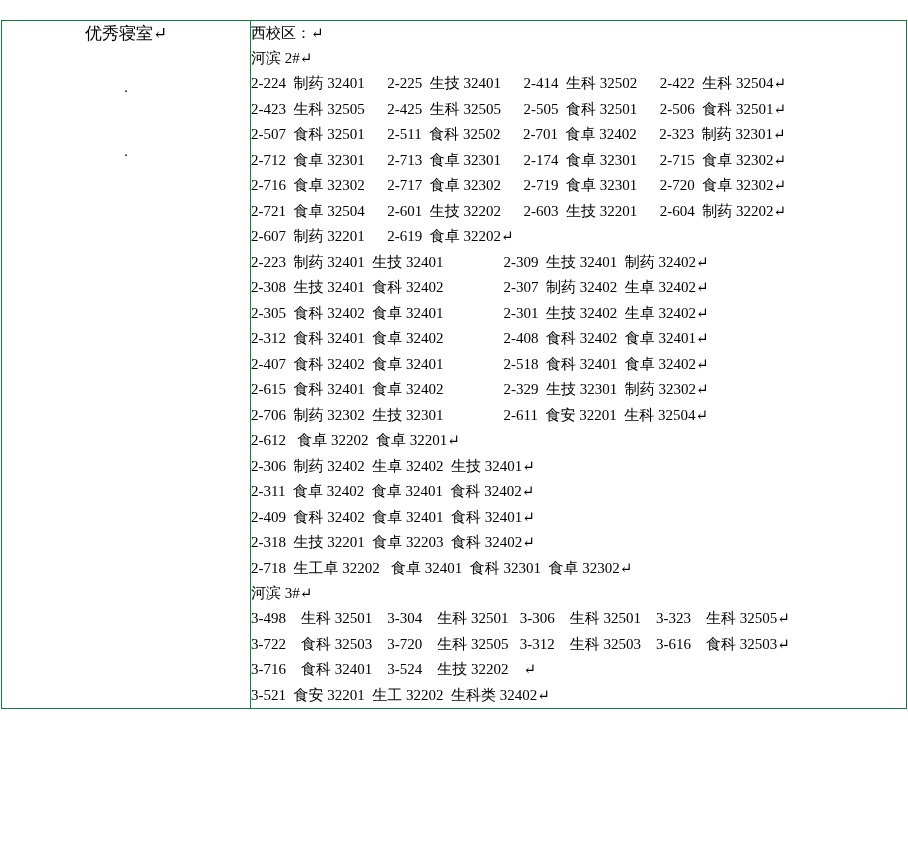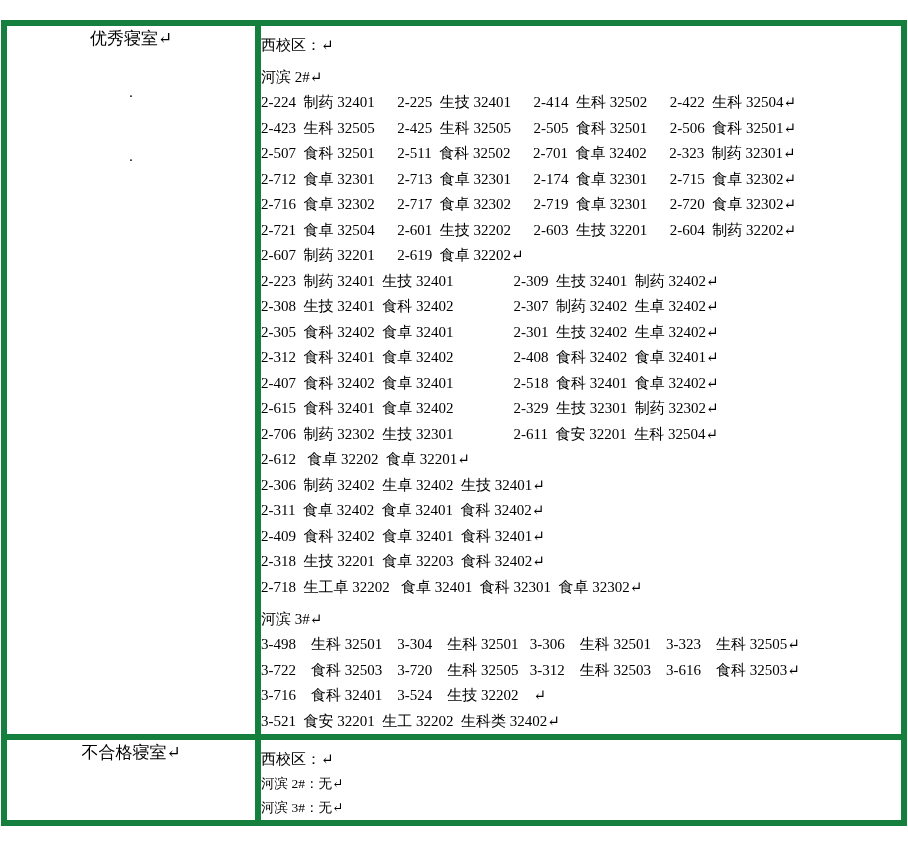--- a/index.html
+++ b/index.html
@@ -30,21 +30,21 @@
     line-height: 28px;
     white-space: nowrap;
   }
   table.main {
     border-collapse: collapse;
     margin: 20px auto 0 auto;
     width: 906px;
     table-layout: fixed;
   }
   table.main td {
-    border: 6px solid #15803d;
+    border: 1px solid #15803d;
     vertical-align: top;
     padding: 0;
   }
   td.label-cell {
     width: 248px;
     text-align: center;
     font-size: 17px;
     padding-top: 12px;
   }
   td.content-cell {
@@ -61,21 +61,20 @@
     display: block;
     margin-top: 24px;
     font-size: 15px;
     line-height: 40px;
     color: #000;
   }
   .sec-head {
     font-size: 15px;
     line-height: 25px;
     white-space: nowrap;
-    margin-top: 7px;
   }
   .row-line {
     font-size: 15px;
     line-height: 25.5px;
     white-space: pre;
   }
   .small-line {
     font-size: 13.5px;
     line-height: 24px;
     white-space: pre;
@@ -129,26 +128,16 @@
           <div class="row-line">2-718  生工卓 32202   食卓 32401  食科 32301  食卓 32302↵</div>
 
           <div class="sec-head">河滨 3#↵</div>
           <div class="row-line">3-498    生科 32501    3-304    生科 32501   3-306    生科 32501    3-323    生科 32505↵</div>
           <div class="row-line">3-722    食科 32503    3-720    生科 32505   3-312    生科 32503    3-616    食科 32503↵</div>
           <div class="row-line">3-716    食科 32401    3-524    生技 32202    ↵</div>
           <div class="row-line">3-521  食安 32201  生工 32202  生科类 32402↵</div>
         </td>
       </tr>
 
-      <tr>
-        <td class="bad-label">
-          <span class="label-text">不合格寝室↵</span>
-        </td>
-        <td class="bad-content">
-          <div class="sec-head">西校区：↵</div>
-          <div class="small-line">河滨 2#：无↵</div>
-          <div class="small-line">河滨 3#：无↵</div>
-        </td>
-      </tr>
     </tbody>
   </table>
 
 </div>
 
 </body></html>

